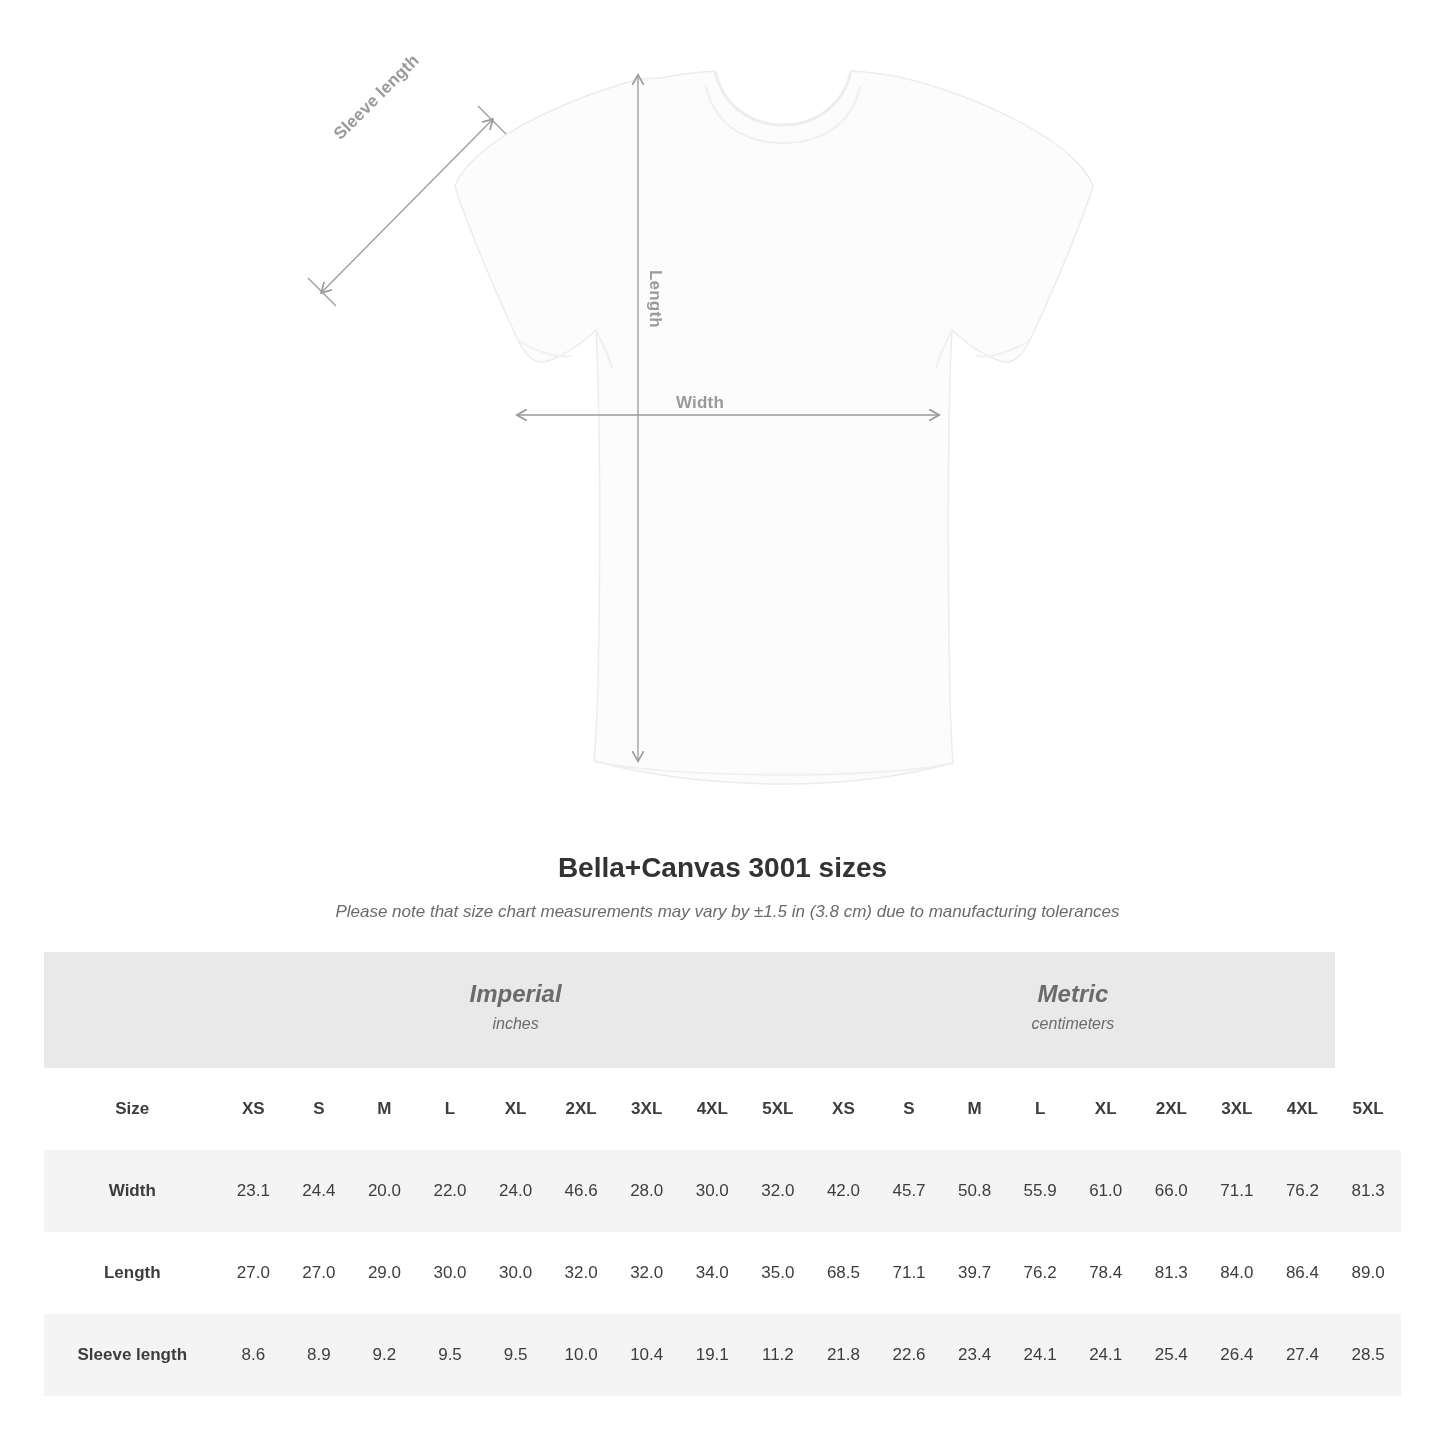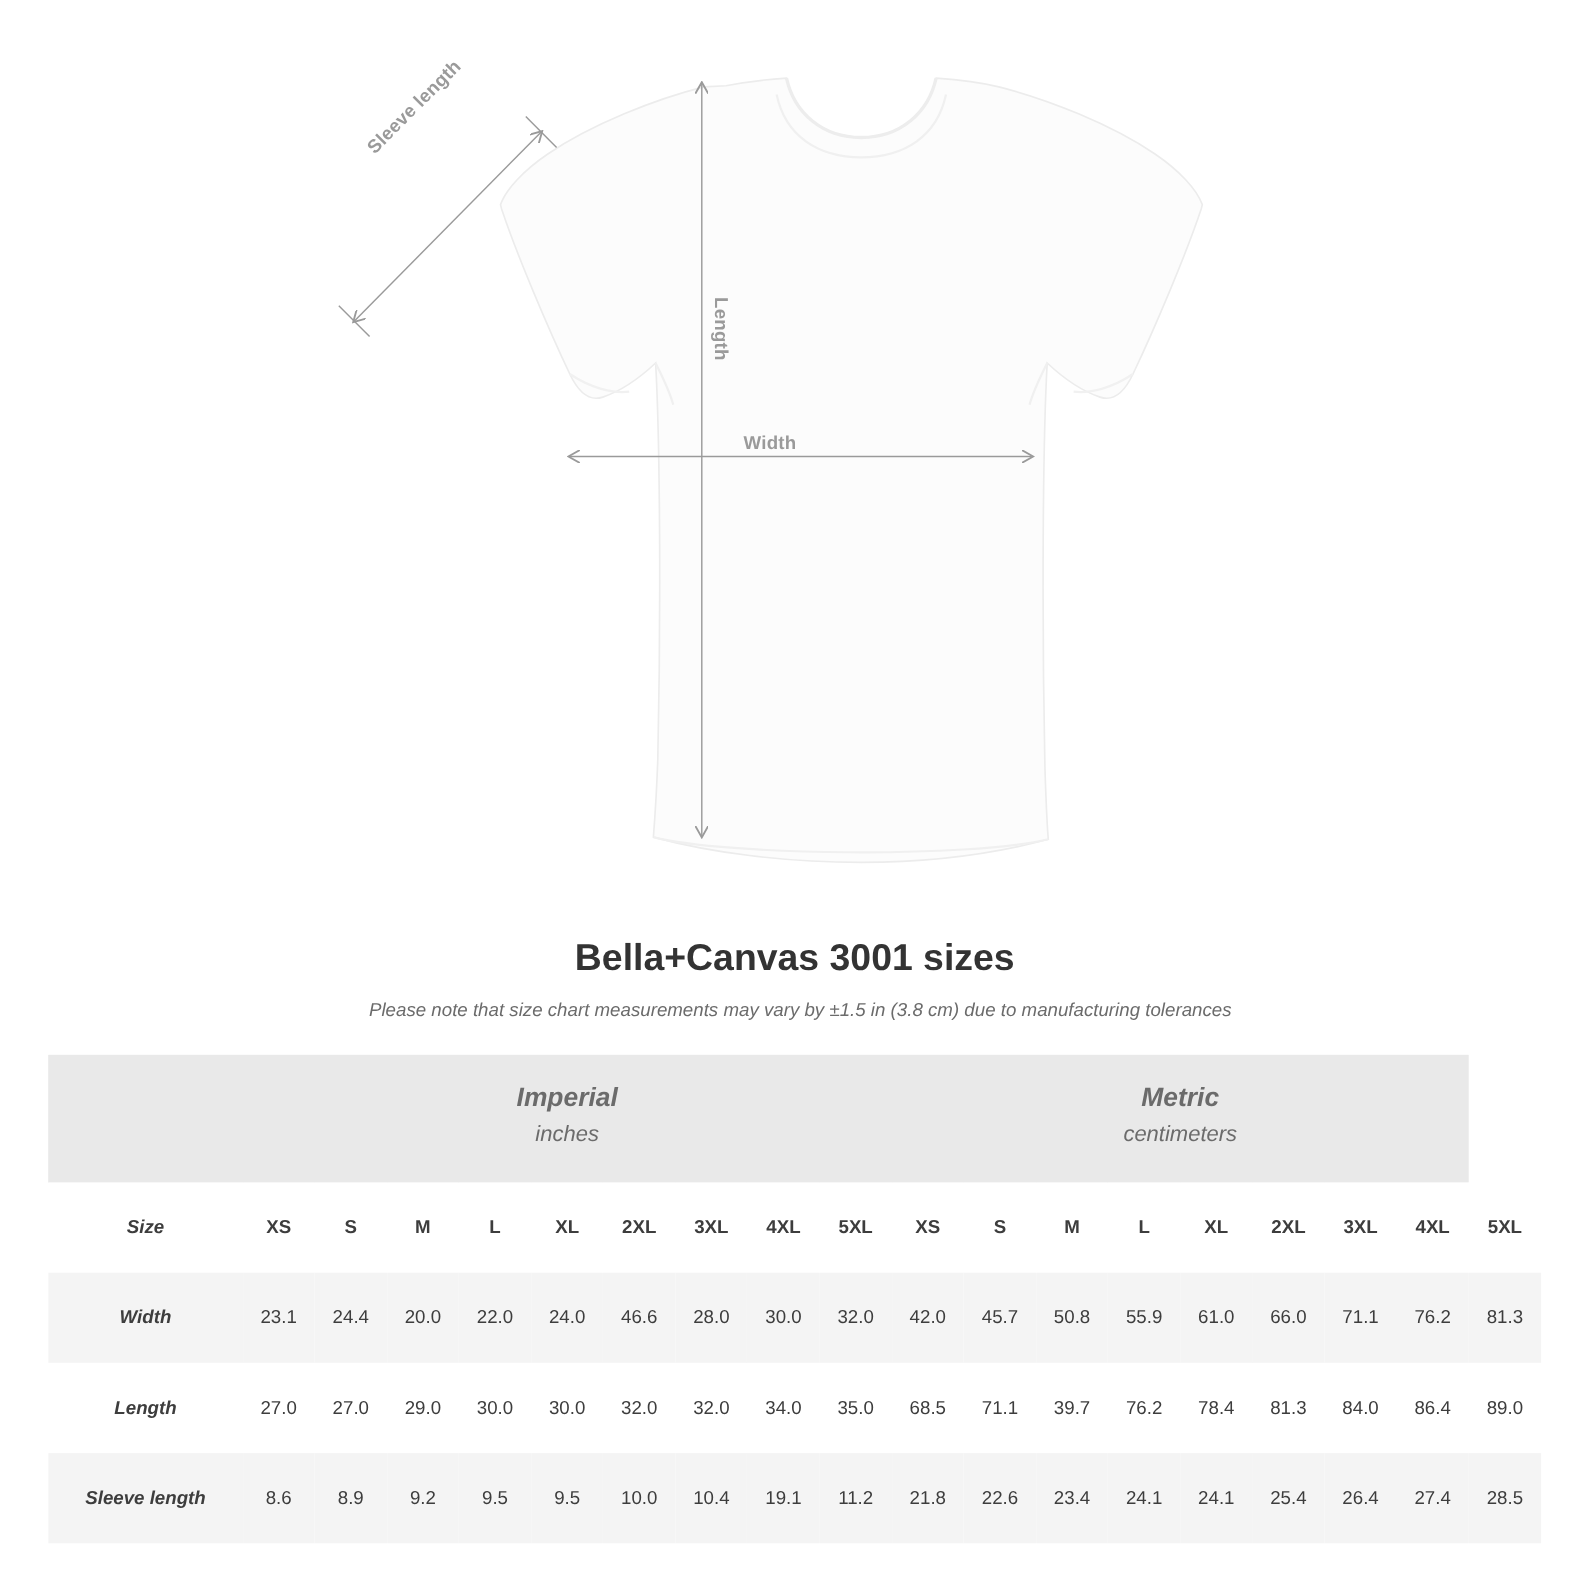--- a/index.html
+++ b/index.html
@@ -57,21 +57,21 @@
     transform: rotate(-45deg);
     transform-origin: left top;
   }
 
   
   .title-block {
     text-align: center;
     margin-top: 32px;
   }
   .chart-title {
-    font-size: 34px;
+    font-size: 28px;
     font-weight: bold;
     color: #333333;
     margin: 0;
   }
   .chart-note {
     font-size: 17px;
     font-style: italic;
     color: #6b6b6b;
     margin: 18px 0 0 0;
     padding-left: 10px;
@@ -102,33 +102,32 @@
     margin-left: 12px;
   }
   .unit-name {
     font-size: 24px;
     font-weight: bold;
     font-style: italic;
     color: #6b6b6b;
     line-height: 1.2;
   }
   .unit-sub {
-    font-size: 20px;
+    font-size: 16px;
     font-style: italic;
     color: #6b6b6b;
     line-height: 1.9;
   }
   .row-odd td { background: #f4f4f4; }
   .row-even td { background: #ffffff; }
   .hdr-row td { background: #ffffff; }
   .rowlabel {
     font-weight: bold;
     color: #3d3d3d;
     font-size: 17px;
-    font-style: italic;
   }
   .sizehdr {
     font-weight: bold;
     font-size: 17px;
     color: #3d3d3d;
   }
   .label-col { width: 175px; }
   .data-col { width: 65px; }
 </style>
 </head>

